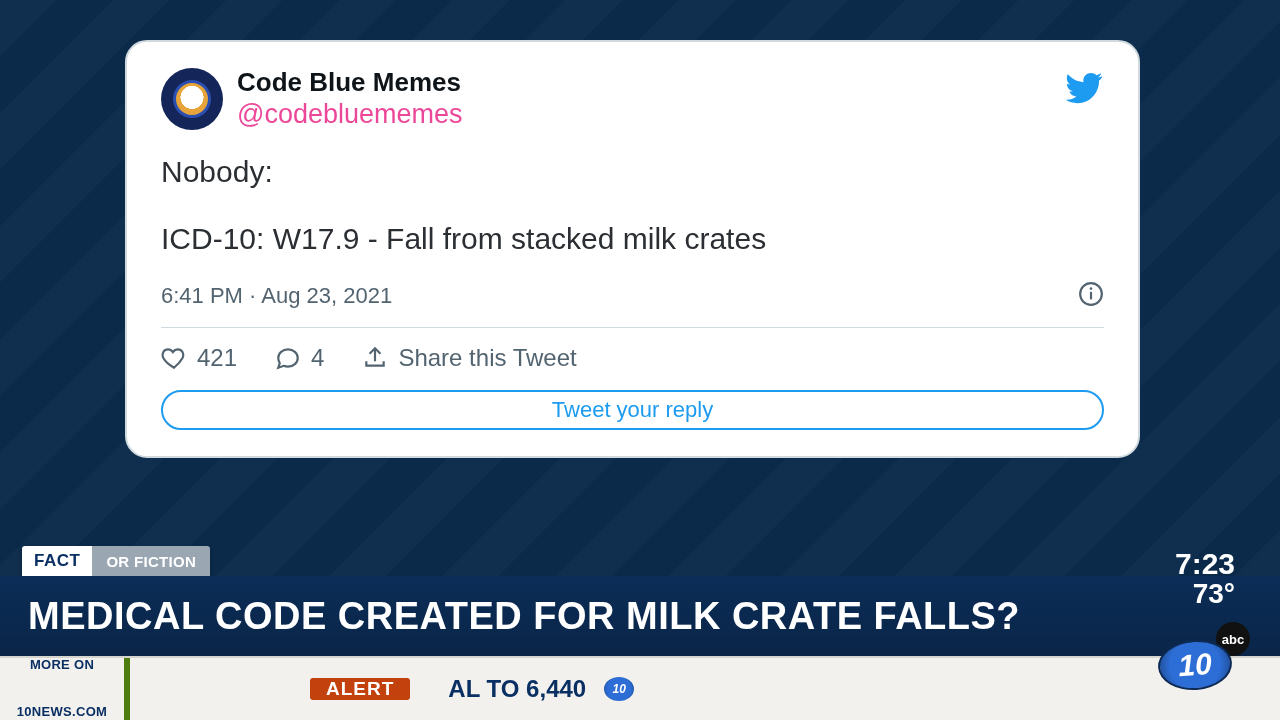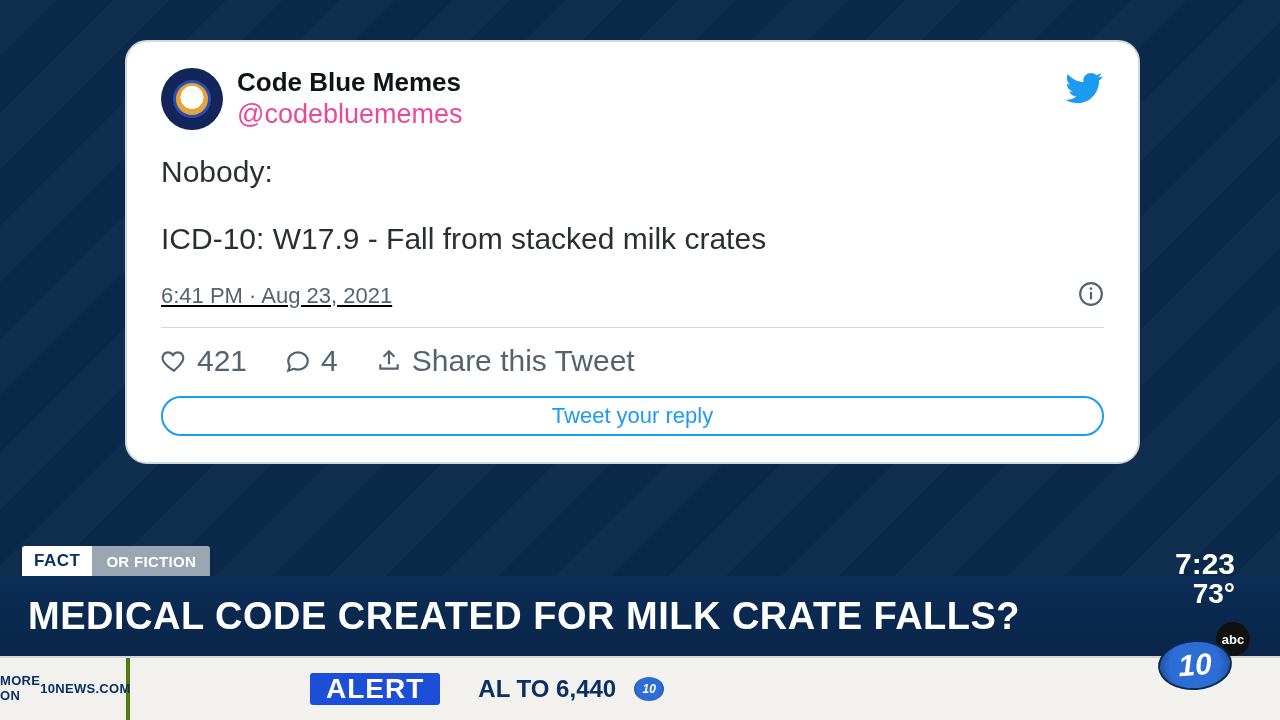--- a/index.html
+++ b/index.html
@@ -27,25 +27,25 @@
     background: radial-gradient(circle at 50% 45%, #fff 0 48%, #e6a43a 49% 100%);
     border: 3px solid #2a4fb0;
   }
   .who { margin-left: 14px; flex: 1 1 auto; }
   .display-name { font-weight: 800; font-size: 26px; color: #0f1419; line-height: 1.1; }
   .handle { font-size: 27px; color: #ec4899; margin-top: 2px; }
   .twitter-logo { flex: 0 0 auto; }
   .tweet-body { margin-top: 22px; }
   .tweet-line { font-size: 30px; color: #2b2f33; line-height: 1.35; }
   .tweet-line + .tweet-line { margin-top: 26px; }
-  .meta-row { display: flex; align-items: center; margin-top: 22px; text-decoration: underline; }
+  .meta-row { display: flex; align-items: center; margin-top: 22px; }
   .timestamp { font-size: 22px; color: #536471; flex: 1 1 auto; }
   .info-icon { color: #536471; }
   .divider { height: 1px; background: #cfd9de; margin-top: 16px; }
-  .actions { display: flex; align-items: flex-start; gap: 38px; margin-top: 16px; font-size: 30px; color: #536471; }
+  .actions { display: flex; align-items: flex-start; gap: 38px; margin-top: 16px; font-size: 24px; color: #536471; }
   .action { display: flex; align-items: center; gap: 10px; }
   .reply-btn {
     margin-top: 18px; border: 2px solid #1d9bf0; color: #1d9bf0;
     background: #fff; border-radius: 999px; height: 40px;
     display: flex; align-items: center; justify-content: center;
     font-weight: 400; font-size: 22px; cursor: pointer;
   }
 
   
   .segment-tag {
@@ -85,27 +85,27 @@
     border: 2px solid #0d2a55; transform: rotate(-4deg);
   }
 
   .ticker {
     position: absolute; left: 0; top: 656px; width: 1280px; height: 64px;
     background: #f2f1ee; border-top: 2px solid #d6d4cf;
     display: flex; align-items: center; z-index: 2;
   }
   .more-on {
     width: 130px; height: 100%; color: #0a2f63; font-weight: 800;
-    display: flex; flex-direction: row; align-items: center; justify-content: space-between;
-    font-size: 13px; line-height: 1.15; border-right: 4px solid #4d7c0f; letter-spacing: .3px;
+    display: flex; flex-direction: column; align-items: center; justify-content: space-between;
+    font-size: 13px; line-height: 1.15; border-right: 6px solid #4d7c0f; letter-spacing: .3px;
   }
   .ticker-body { flex: 1 1 auto; display: flex; align-items: center; padding-left: 180px; gap: 10px; }
   .alert-pill {
-    background: #1d4ed8; color: #fff; font-weight: 900; letter-spacing: 1px;
-    padding: 0 16px; border-radius: 3px; font-size: 28px;
+    background: #c2410c; color: #fff; font-weight: 900; letter-spacing: 1px;
+    padding: 0 16px; border-radius: 3px; font-size: 19px;
   }
   .ticker-text { color: #0a2f63; font-size: 24px; font-weight: 800; margin-left: 28px; }
   .ticker-mini-logo {
     width: 30px; height: 24px; border-radius: 50%;
     background: radial-gradient(circle at 50% 50%, #2d6dd6 0 60%, #19427f 100%);
     color: #fff; font-weight: 900; font-size: 12px; display: flex; align-items: center; justify-content: center;
     font-style: italic; margin-left: 8px;
   }
 </style>
 </head>

